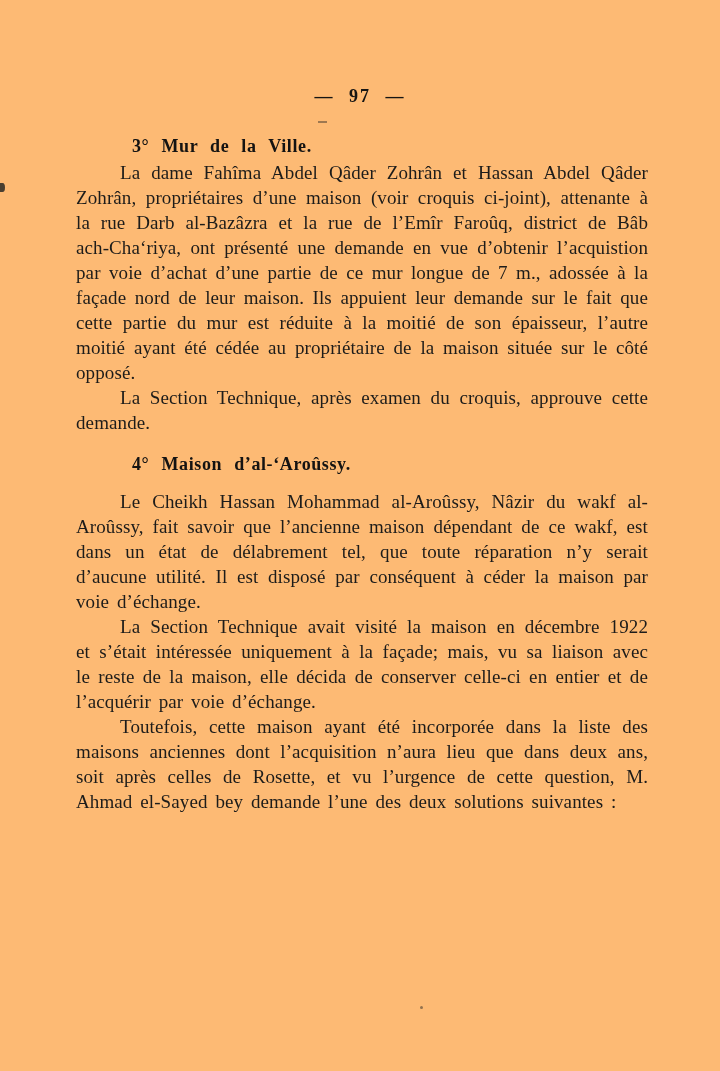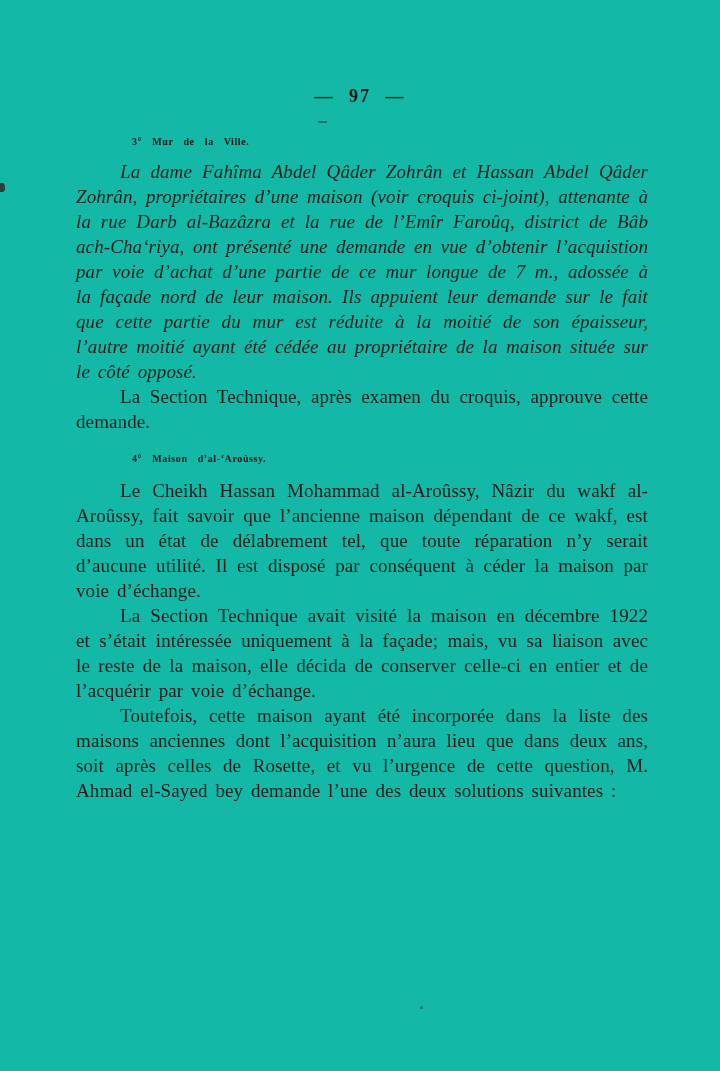--- a/index.html
+++ b/index.html
@@ -4,60 +4,60 @@
 <style>
   html, body {
     margin: 0;
     padding: 0;
     background: #ffffff;
   }
   .page {
     position: relative;
     width: 720px;
     height: 1071px;
-    background: #14b8a6;
+    background: #fdba74;
     overflow: hidden;
     font-family: "Liberation Serif", "DejaVu Serif", serif;
     color: #1c1b19;
   }
   .page-number {
     margin: 0;
     padding-top: 86px;
     text-align: center;
     font-size: 18px;
     font-weight: bold;
     letter-spacing: 2px;
     word-spacing: 8px;
     color: #161513;
   }
   .text-column {
     width: 572px;
     margin: 0 auto 0 76px;
   }
   .section-heading {
     margin: 0 0 0 56px;
-    font-size: 10px;
+    font-size: 18px;
     font-weight: bold;
     letter-spacing: 0.6px;
     word-spacing: 7px;
     color: #141312;
   }
   .heading-1 { margin-top: 29px; }
   .heading-2 { margin-top: 19px; margin-bottom: 14px; }
   .para {
     margin: 0;
     font-size: 19px;
     line-height: 25px;
     text-align: justify;
     text-indent: 44px;
     word-spacing: 3px;
     letter-spacing: 0.1px;
     color: #1d1c1a;
   }
-  .para-first { margin-top: 12px; font-style: italic; }
+  .para-first { margin-top: 3px; }
   
   .artifact {
     position: absolute;
     background: #2a2925;
   }
   .artifact-left-edge {
     left: 0; top: 183px;
     width: 5px; height: 9px;
     border-radius: 0 60% 60% 0;
     opacity: 0.85;

